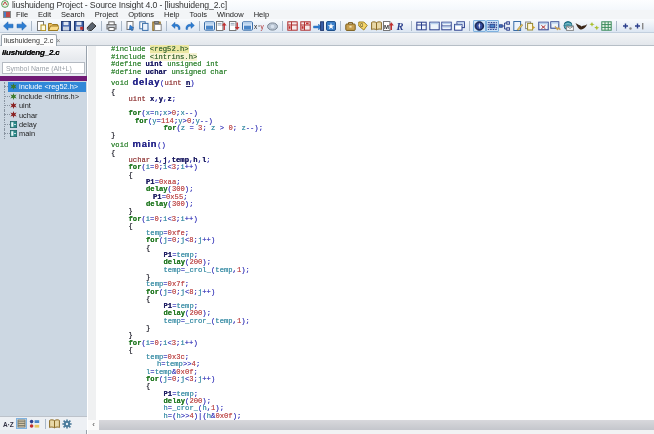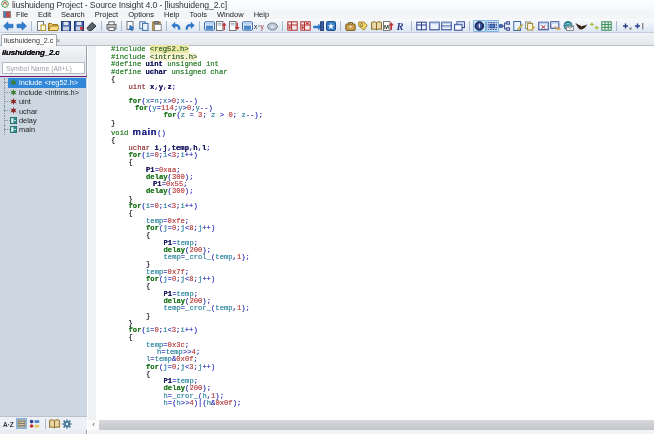--- a/index.html
+++ b/index.html
@@ -25,21 +25,21 @@
  border-bottom:none;border-radius:2px 2px 0 0;font-size:7.1px;color:#333;display:flex;align-items:center;padding-left:2px}
 #tab1 .x{margin-left:3px;color:#777;font-size:7px}
 
 #main{position:relative;height:388px}
 
 #panel{position:absolute;left:0;top:0;width:87px;height:388px;background:#e8ecf1;border-right:1px solid #98a2ac}
 #phead{height:14px;background:linear-gradient(#f6f7f9,#e6e9ed);font-size:8px;font-weight:bold;font-style:italic;
  color:#111;padding:2px 0 0 2px;letter-spacing:-0.2px;text-shadow:0 0 0.5px #111}
 #psearch{position:absolute;left:2px;top:16px;width:83px;height:12px;background:#fff;border:1px solid #b4bac2;
  font-size:6.9px;color:#9aa0a8;display:flex;align-items:center;padding-left:3px}
-#ptree{position:absolute;left:0;top:30px;width:87px;height:340px;background:#ccd7e2;border-top:1px solid #701a75;overflow:hidden}
+#ptree{position:absolute;left:0;top:30px;width:87px;height:340px;background:#ccd7e2;border-top:5px solid #701a75;overflow:hidden}
 .trow{position:relative;height:9.4px;font-size:7.4px;color:#1c1c1c;white-space:nowrap}
 .trow .tx{position:absolute;left:19px;top:0.1px}
 .trow.sel .hl{position:absolute;left:8px;top:0;right:1px;height:9.4px;background:#3188d8}
 .trow.sel .tx{color:#fff}
 .ticon{position:absolute;left:10px;top:1px;width:7px;height:7px}
 .tline{position:absolute;left:4px;top:4px;width:6px;border-top:1px dotted #8893a0}
 .tvert{position:absolute;left:4px;top:0;height:9.4px;border-left:1px dotted #8893a0}
 #pfoot{position:absolute;left:0;bottom:4px;width:87px;height:14px;background:#edf0f4;border-top:1px solid #bcc2ca;
  display:flex;align-items:center;padding-left:3px}
 #pfoot .fi{margin-right:2px}
@@ -407,20 +407,21 @@
     <div id="tab1">liushuideng_2.c<span class="x">×</span></div>
   </div>
 <div id="main">
 <div id="code">
 <div id="gutter"></div>
 <div id="src">
         <div class="cl p1"><i class="k">#include</i> <i class="k inc1">&lt;reg52.h&gt;</i></div>
         <div class="cl p1"><i class="k">#include</i> <i class="k inc2">&lt;intrins.h&gt;</i></div>
         <div class="cl p1"><i class="k">#define</i> <i class="d">uint</i> <i class="k">unsigned int</i></div>
         <div class="cl p1"><i class="k">#define</i> <i class="d">uchar</i> <i class="k">unsigned char</i></div>
+        <div class="cl big1"><i class="k">void</i> <i class="fd">delay</i><i class="o">(</i><i class="m">uint</i> <i class="d u">n</i><i class="o">)</i></div>
         <div class="cl p2"><i class="b">{</i></div>
         <div class="cl p2" style="padding-left:17.5px"><i class="m">uint</i> <i class="d">x</i><i class="o">,</i><i class="d">y</i><i class="o">,</i><i class="d">z</i><i class="o">;</i></div>
         <div class="cl p2"></div>
         <div class="cl p2" style="padding-left:17.5px"><i class="kb">for</i><i class="o">(</i><i class="v">x</i><i class="o">=</i><i class="v">n</i><i class="o">;</i><i class="v">x</i><i class="o">&gt;</i><i class="n">0</i><i class="o">;</i><i class="v">x</i><i class="o">--</i><i class="o">)</i></div>
         <div class="cl p2" style="padding-left:24px"><i class="kb">for</i><i class="o">(</i><i class="v">y</i><i class="o">=</i><i class="n">114</i><i class="o">;</i><i class="v">y</i><i class="o">&gt;</i><i class="n">0</i><i class="o">;</i><i class="v">y</i><i class="o">--</i><i class="o">)</i></div>
         <div class="cl p2" style="padding-left:52.5px"><i class="kb">for</i><i class="o">(</i><i class="v">z</i> <i class="o">=</i> <i class="n">3</i><i class="o">;</i> <i class="v">z</i> <i class="o">&gt;</i> <i class="n">0</i><i class="o">;</i> <i class="v">z</i><i class="o">--</i><i class="o">)</i><i class="o">;</i></div>
         <div class="cl p2"><i class="b">}</i></div>
         <div class="cl big2"><i class="k">void</i> <i class="fd">main</i><i class="o">()</i></div>
         <div class="cl"><i class="b">{</i></div>
         <div class="cl" style="padding-left:17.5px"><i class="m">uchar</i> <i class="d">i</i><i class="o">,</i><i class="d">j</i><i class="o">,</i><i class="d">temp</i><i class="o">,</i><i class="d">h</i><i class="o">,</i><i class="d">l</i><i class="o">;</i></div>

